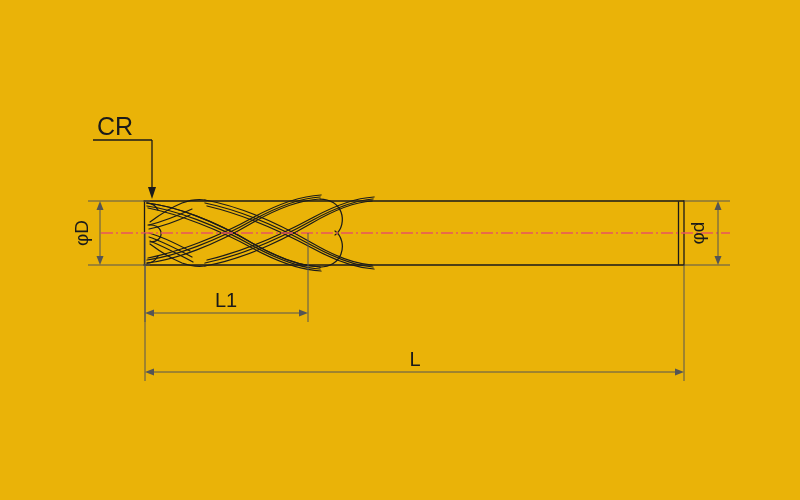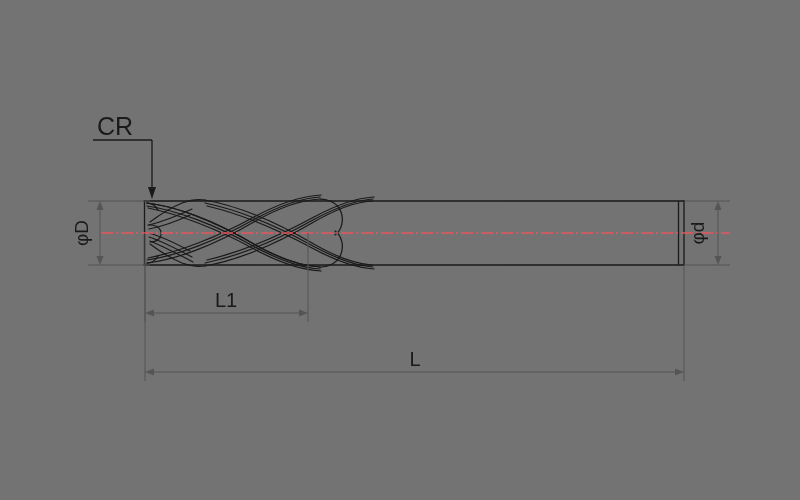--- a/index.html
+++ b/index.html
@@ -8,21 +8,21 @@
     padding: 0;
     background: #ffffff;
   }
   body {
     font-family: "Liberation Sans", sans-serif;
   }
   #drawing-root {
     position: relative;
     width: 800px;
     height: 500px;
-    background: #737373;
+    background: #eab308;
     overflow: hidden;
   }
   #drawing-svg {
     display: block;
     width: 800px;
     height: 500px;
   }
   .dim-label {
     font-family: "Liberation Sans", sans-serif;
     fill: #1a1a1a;

